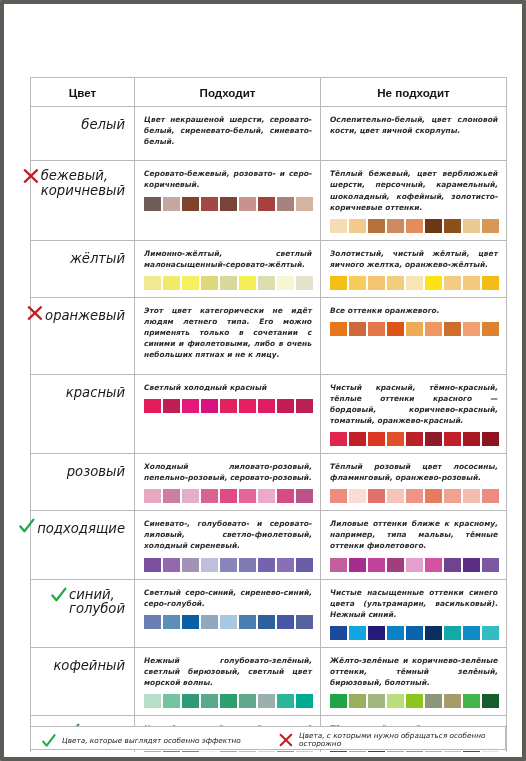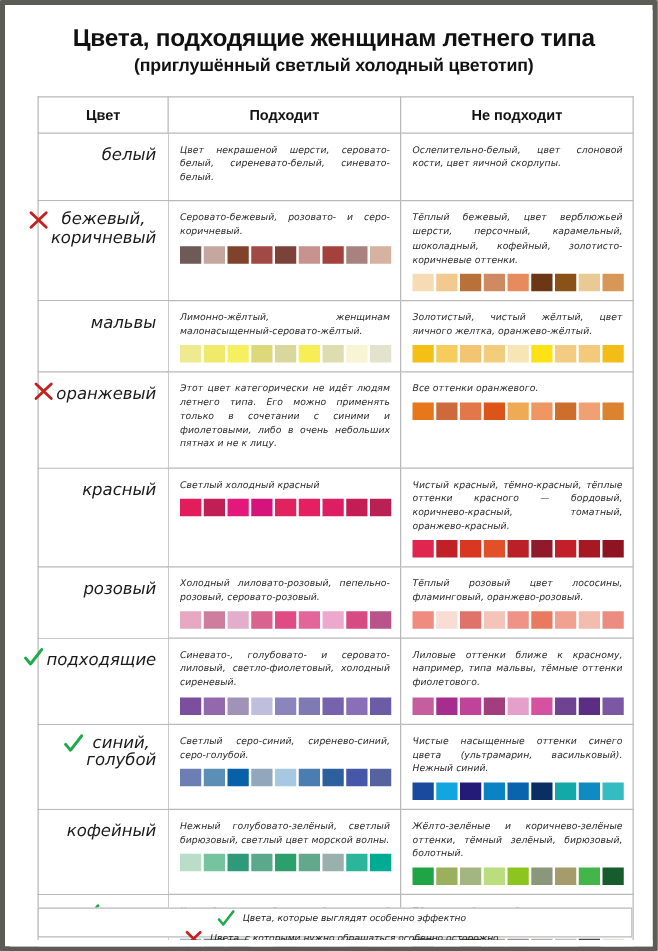--- a/index.html
+++ b/index.html
@@ -88,21 +88,21 @@
 
   
   td.name-cell {
     text-align: right;
     padding: 8px 9px 8px 4px;
     position: relative;
   }
   .name-inner {
     display: inline-block;
     position: relative;
-    text-align: center;
+    text-align: left;
   }
   .name-text {
     display: inline-block;
     font-family: "DejaVu Sans", sans-serif;
     font-style: italic;
     font-size: 13.2px;
     color: #1a1a1a;
     line-height: 1.1;
     white-space: pre-line;
   }
@@ -121,20 +121,21 @@
   }
   .desc {
     font-family: "DejaVu Sans", sans-serif;
     font-style: italic;
     font-size: 7.4px;
     line-height: 1.5;
     color: #2b2b2b;
     text-align: justify;
     margin: 0 0 6px 0;
     letter-spacing: 0.05px;
+    font-weight: bold;
   }
 
   .swatches {
     display: flex;
     gap: 2px;
     margin-top: 2px;
   }
   .swatch {
     width: 17px;
     height: 14px;
@@ -144,23 +145,22 @@
   
   .legend {
     position: absolute;
     left: 22px;
     top: 718px;
     width: 476px;
     height: 24px;
     border: 1px solid #b9b9b9;
     box-sizing: border-box;
     display: flex;
-    align-items: center;
+    align-items: flex-end;
     background: #ffffff;
-    flex-direction: column;
   }
   .legend-item {
     display: flex;
     align-items: center;
     gap: 5px;
     padding-left: 10px;
     flex: 1 1 50%;
   }
   .legend-text {
     font-family: "DejaVu Sans", sans-serif;
@@ -179,24 +179,20 @@
     height: 9px;
     background: #ffffff;
   }
 </style>
 </head>
 <body>
 
 <div class="page">
   <div class="sheet">
 
-    <div class="title-block">
-      <div class="title-main">Цвета, подходящие женщинам летнего типа</div>
-      <div class="title-sub">(приглушённый светлый холодный цветотип)</div>
-    </div>
 
     <div class="table-wrap">
       <table class="grid">
         <colgroup>
           <col class="c-name">
             <col class="c-yes">
             <col class="c-no">
         </colgroup>
         <thead>
           <tr>
@@ -243,23 +239,23 @@
                   <span class="swatch" style="background:#d08a62"></span>
                   <span class="swatch" style="background:#e58b5e"></span>
                   <span class="swatch" style="background:#6b3714"></span>
                   <span class="swatch" style="background:#8a5118"></span>
                   <span class="swatch" style="background:#e9c994"></span>
                   <span class="swatch" style="background:#d79757"></span>
                 </div>
               </td>
             </tr>
             <tr>
-              <td class="name-cell"><span class="name-inner"><span class="name-text">мальвы</span></span></td>
-              <td class="content-cell">
-                <p class="desc">Лимонно-жёлтый, женщинам малонасыщенный-серовато-жёлтый.</p>
+              <td class="name-cell"><span class="name-inner"><span class="name-text">жёлтый</span></span></td>
+              <td class="content-cell">
+                <p class="desc">Лимонно-жёлтый, светлый малонасыщенный-серовато-жёлтый.</p>
                 <div class="swatches">
                   <span class="swatch" style="background:#efe98f"></span>
                   <span class="swatch" style="background:#f0e96a"></span>
                   <span class="swatch" style="background:#f6ef5f"></span>
                   <span class="swatch" style="background:#ddd97a"></span>
                   <span class="swatch" style="background:#d9d79b"></span>
                   <span class="swatch" style="background:#f5ee55"></span>
                   <span class="swatch" style="background:#ddddb0"></span>
                   <span class="swatch" style="background:#f7f5d4"></span>
                   <span class="swatch" style="background:#e3e3cd"></span>

